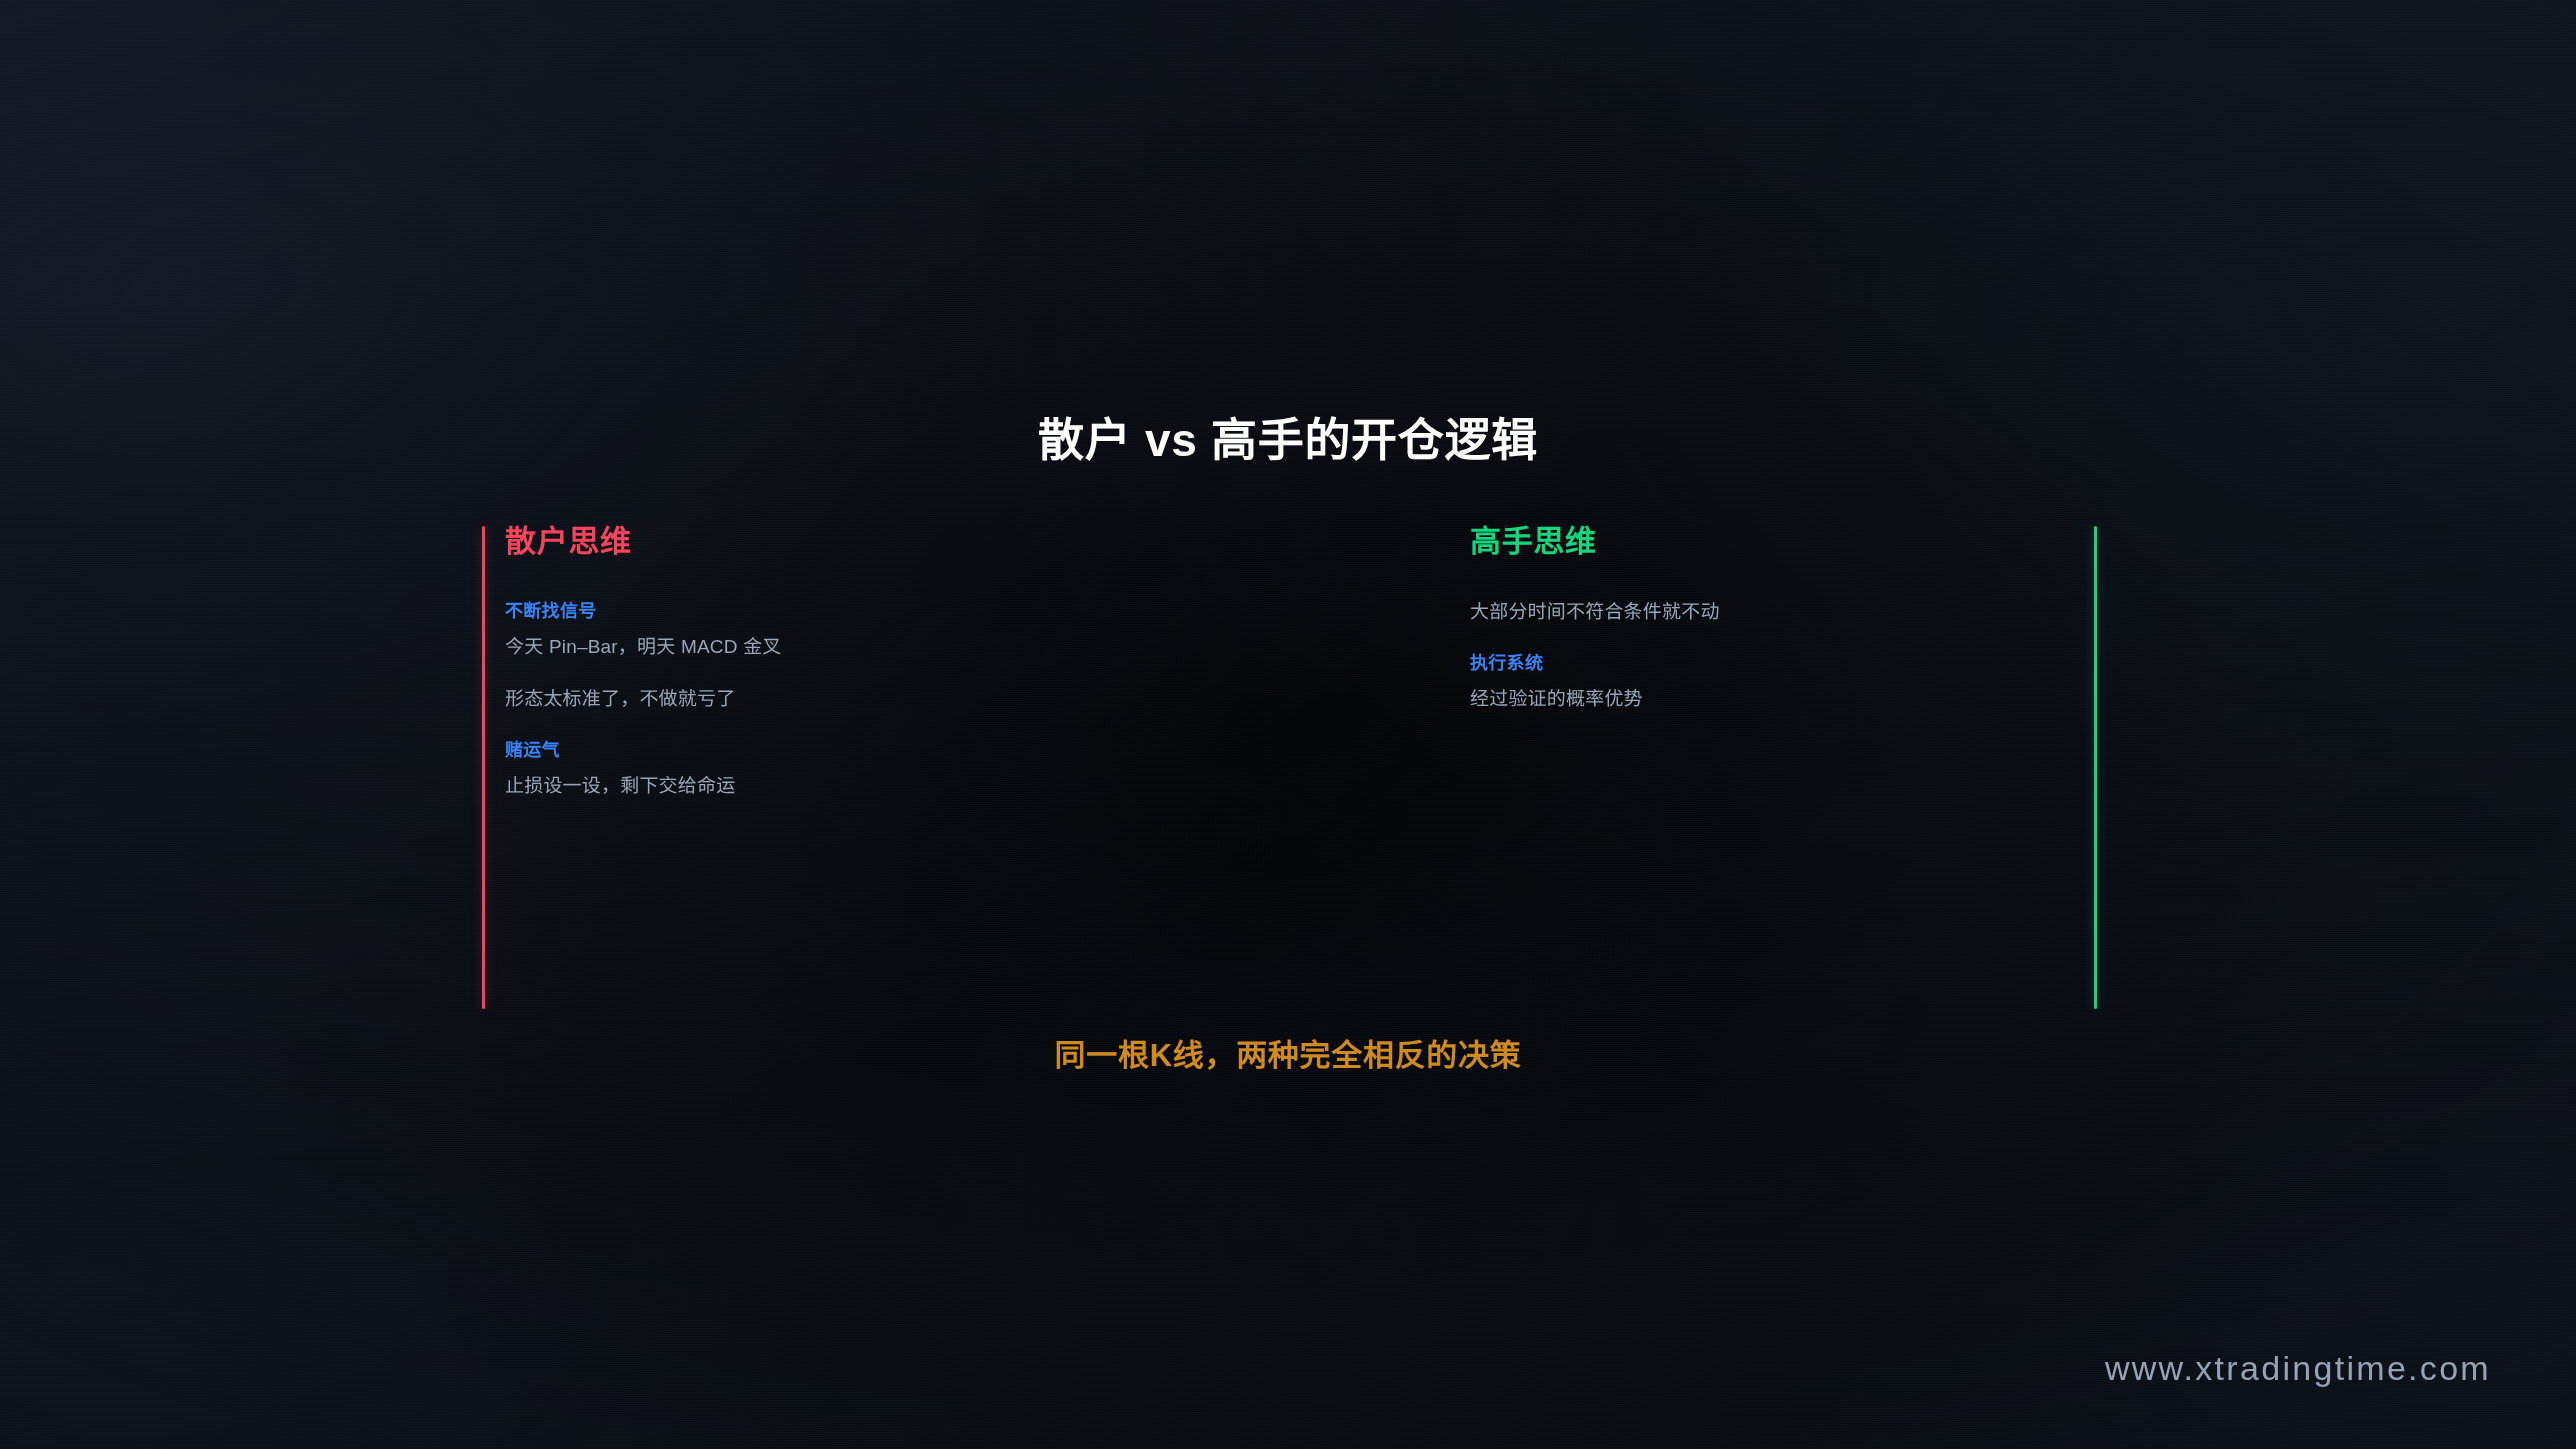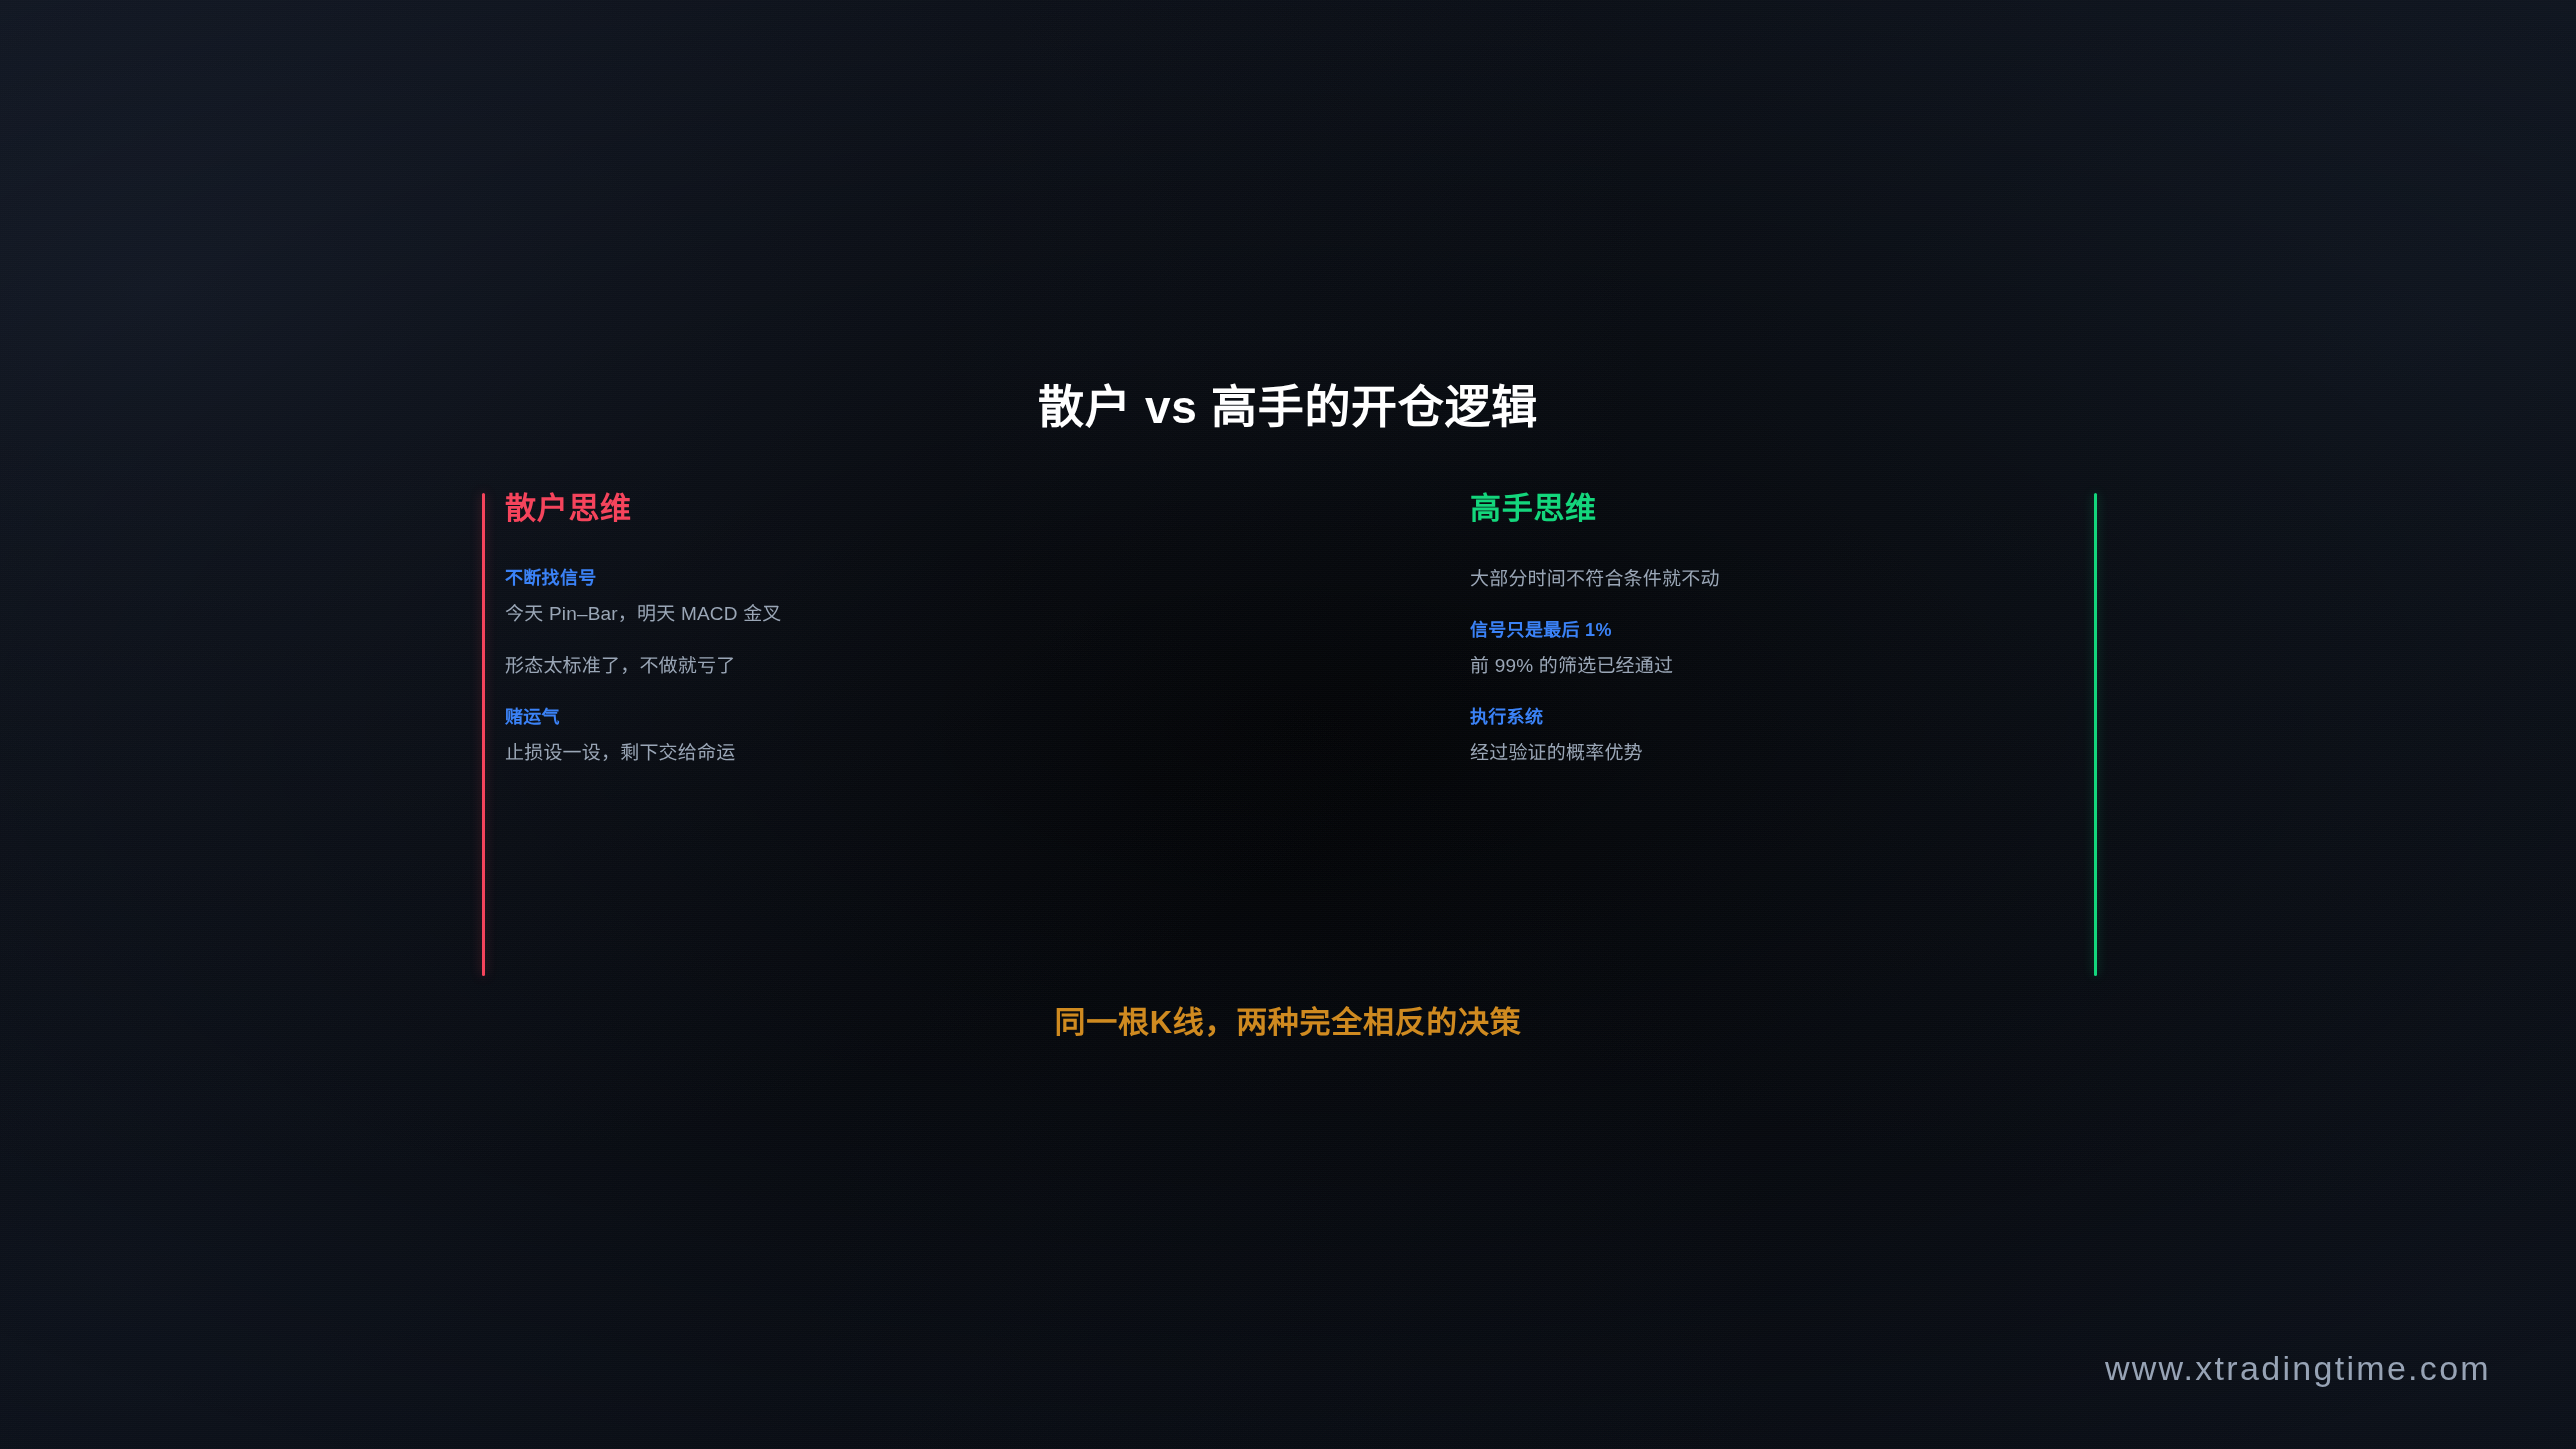--- a/index.html
+++ b/index.html
@@ -46,20 +46,21 @@
       rgba(255,255,255,0.016) 0.7px,
       rgba(0,0,0,0) 0.7px,
       rgba(0,0,0,0) 2px
     );
     opacity: 0.75;
   }
 
   #slide .content {
     position: absolute;
     inset: 0;
+    margin-top: 33px;
   }
 
   
   .slide-title {
     position: absolute;
     left: 0;
     right: 0;
     top: 380px;
     text-align: center;
     color: #ffffff;
@@ -207,24 +208,20 @@
         </div>
       </div>
 
       <div class="col col-right">
         <div class="col-heading">高手思维</div>
 
         <div class="entry">
           <div class="entry-sub">大部分时间不符合条件就不动</div>
         </div>
 
-        <div class="entry">
-          <div class="entry-title">信号只是最后 1%</div>
-          <div class="entry-sub">前 99% 的筛选已经通过</div>
-        </div>
 
         <div class="entry">
           <div class="entry-title">执行系统</div>
           <div class="entry-sub">经过验证的概率优势</div>
         </div>
       </div>
 
     </div>
 
 

